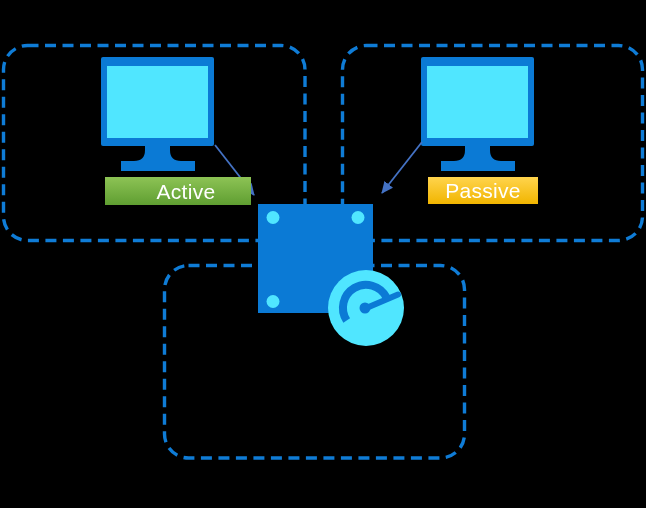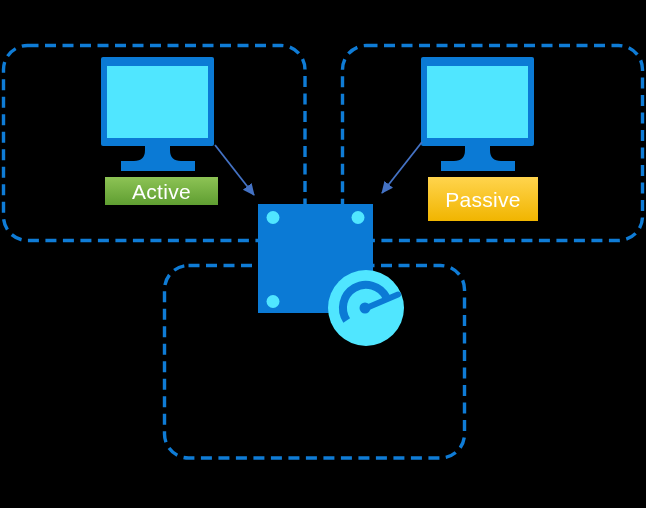--- a/index.html
+++ b/index.html
@@ -42,25 +42,26 @@
     position: absolute;
     display: flex;
     align-items: center;
     justify-content: center;
     color: var(--c-text, #fff);
     font-size: 21px;
     line-height: 1;
     letter-spacing: 0.3px;
   }
   .zone-label.active {
-    left: 105px; top: 177px; width: 113px; height: 28px;
+    left: 105px; top: 177px; width: 130px; height: 28px;
     background: linear-gradient(180deg, var(--c-green1, #8dc355), var(--c-green2, #5f9e31));
+    padding-left: 16px;
   }
   .zone-label.passive {
-    left: 428px; top: 177px; width: 110px; height: 44px;
+    left: 428px; top: 177px; width: 110px; height: 27px;
     background: linear-gradient(180deg, var(--c-gold1, #ffd44d), var(--c-gold2, #f1b500));
   }
 </style>
 </head>
 <body>
 
 <div class="stage" style="--c-bg: #000000; --c-azure: #0b7ad5; --c-dash: #0f7cd6; --c-cyan: #50e6ff; --c-arrow: #4472c4; --c-green1: #8dc355; --c-green2: #5f9e31; --c-gold1: #ffd44d; --c-gold2: #f1b500; --c-text: #ffffff;">
 
   <svg width="646" height="508" viewBox="0 0 646 508">
     <defs>

